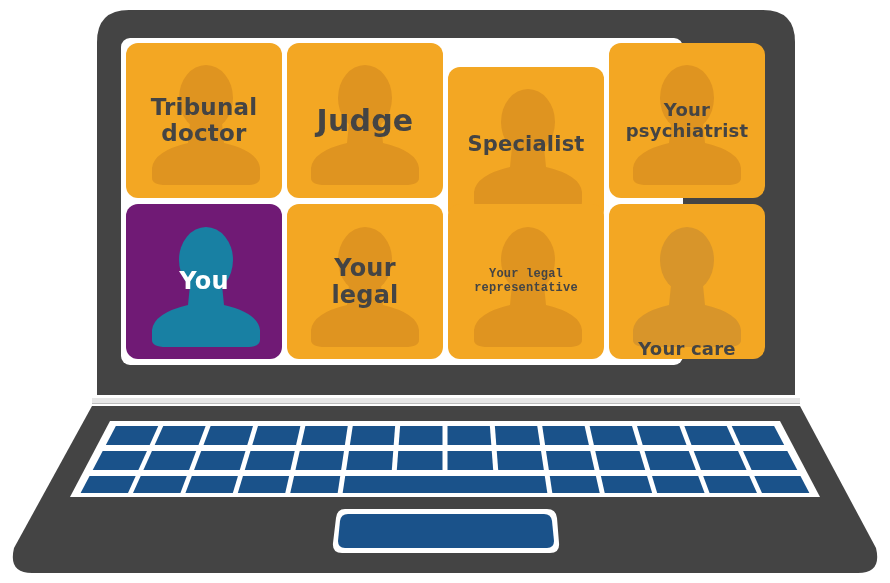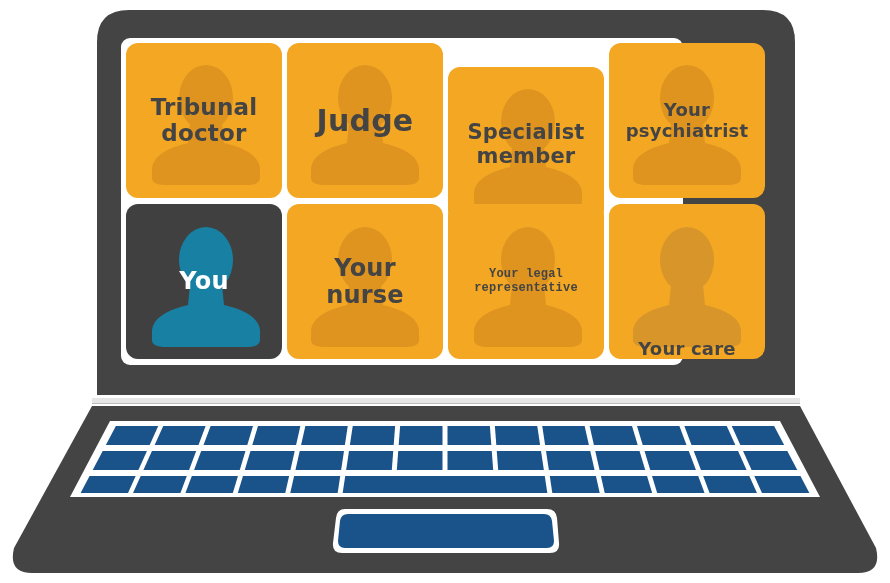--- a/index.html
+++ b/index.html
@@ -84,43 +84,43 @@
         <ellipse cx="78" cy="55" rx="27" ry="33" fill="#df9420"></ellipse>
         <path d="M62,80 L94,80 L96,100 Q130,108 132,125 L132,135 Q132,142 118,142 L38,142 Q24,142 24,135 L24,125 Q26,108 60,100 Z" fill="#df9420"></path>
       </svg>
     <div class="label" style="font-size:30px;"><span>Judge</span></div>
   </div>
   <div class="tile participant" style="left: 327px; top: 5px; background: rgb(243, 167, 35); margin-top: 24px;">
     <svg class="person" width="156" height="155">
         <ellipse cx="80" cy="55" rx="27" ry="33" fill="#df9420"></ellipse>
         <path d="M64,80 L96,80 L98,100 Q132,108 134,125 L134,135 Q134,142 120,142 L40,142 Q26,142 26,135 L26,125 Q28,108 62,100 Z" fill="#df9420"></path>
       </svg>
-    <div class="label" style="font-size:21px;"><span>Specialist</span><br><span>member</span></div>
+    <div class="label" style="font-size:21px;"><span>Specialist</span><br></div>
   </div>
   <div class="tile participant" style="left: 488px; top: 5px; background: rgb(243, 167, 35);">
     <svg class="person" width="156" height="155">
         <ellipse cx="78" cy="55" rx="27" ry="33" fill="#df9420"></ellipse>
         <path d="M62,80 L94,80 L96,100 Q130,108 132,125 L132,135 Q132,142 118,142 L38,142 Q24,142 24,135 L24,125 Q26,108 60,100 Z" fill="#df9420"></path>
       </svg>
     <div class="label" style="font-size:18px;"><span>Your</span><br><span>psychiatrist</span></div>
   </div>
 
-  <div class="tile self" style="left:5px; top:166px; background:#404040;">
+  <div class="tile self" style="left:5px; top:166px; background:#701a75;">
     <svg class="person" width="156" height="155">
         <ellipse cx="80" cy="56" rx="27" ry="33" fill="#1880a3"></ellipse>
         <path d="M64,81 L96,81 L98,101 Q132,109 134,126 L134,136 Q134,143 120,143 L40,143 Q26,143 26,136 L26,126 Q28,109 62,101 Z" fill="#1880a3"></path>
       </svg>
     <div class="label" style="font-size:24px;"><span>You</span></div>
   </div>
   <div class="tile participant" style="left: 166px; top: 166px; background: rgb(243, 167, 35);">
     <svg class="person" width="156" height="155">
         <ellipse cx="78" cy="56" rx="27" ry="33" fill="#df9420"></ellipse>
         <path d="M62,81 L94,81 L96,101 Q130,109 132,126 L132,136 Q132,143 118,143 L38,143 Q24,143 24,136 L24,126 Q26,109 60,101 Z" fill="#df9420"></path>
       </svg>
-    <div class="label" style="font-size:24px;"><span>Your</span><br><span>nurse</span></div>
+    <div class="label" style="font-size:24px;"><span>Your</span><br><span>legal</span></div>
   </div>
   <div class="tile participant" style="left: 327px; top: 166px; background: rgb(243, 167, 35);">
     <svg class="person" width="156" height="155">
         <ellipse cx="80" cy="56" rx="27" ry="33" fill="#df9420"></ellipse>
         <path d="M64,81 L96,81 L98,101 Q132,109 134,126 L134,136 Q134,143 120,143 L40,143 Q26,143 26,136 L26,126 Q28,109 62,101 Z" fill="#df9420"></path>
       </svg>
     <div class="label" style="font-size:12px;font-family:Liberation Mono, monospace;"><span>Your legal</span><br><span>representative</span></div>
   </div>
   <div class="tile participant" style="left: 488px; top: 166px; background: rgb(243, 167, 35); align-items: flex-end;">
     <svg class="person" width="156" height="155">

